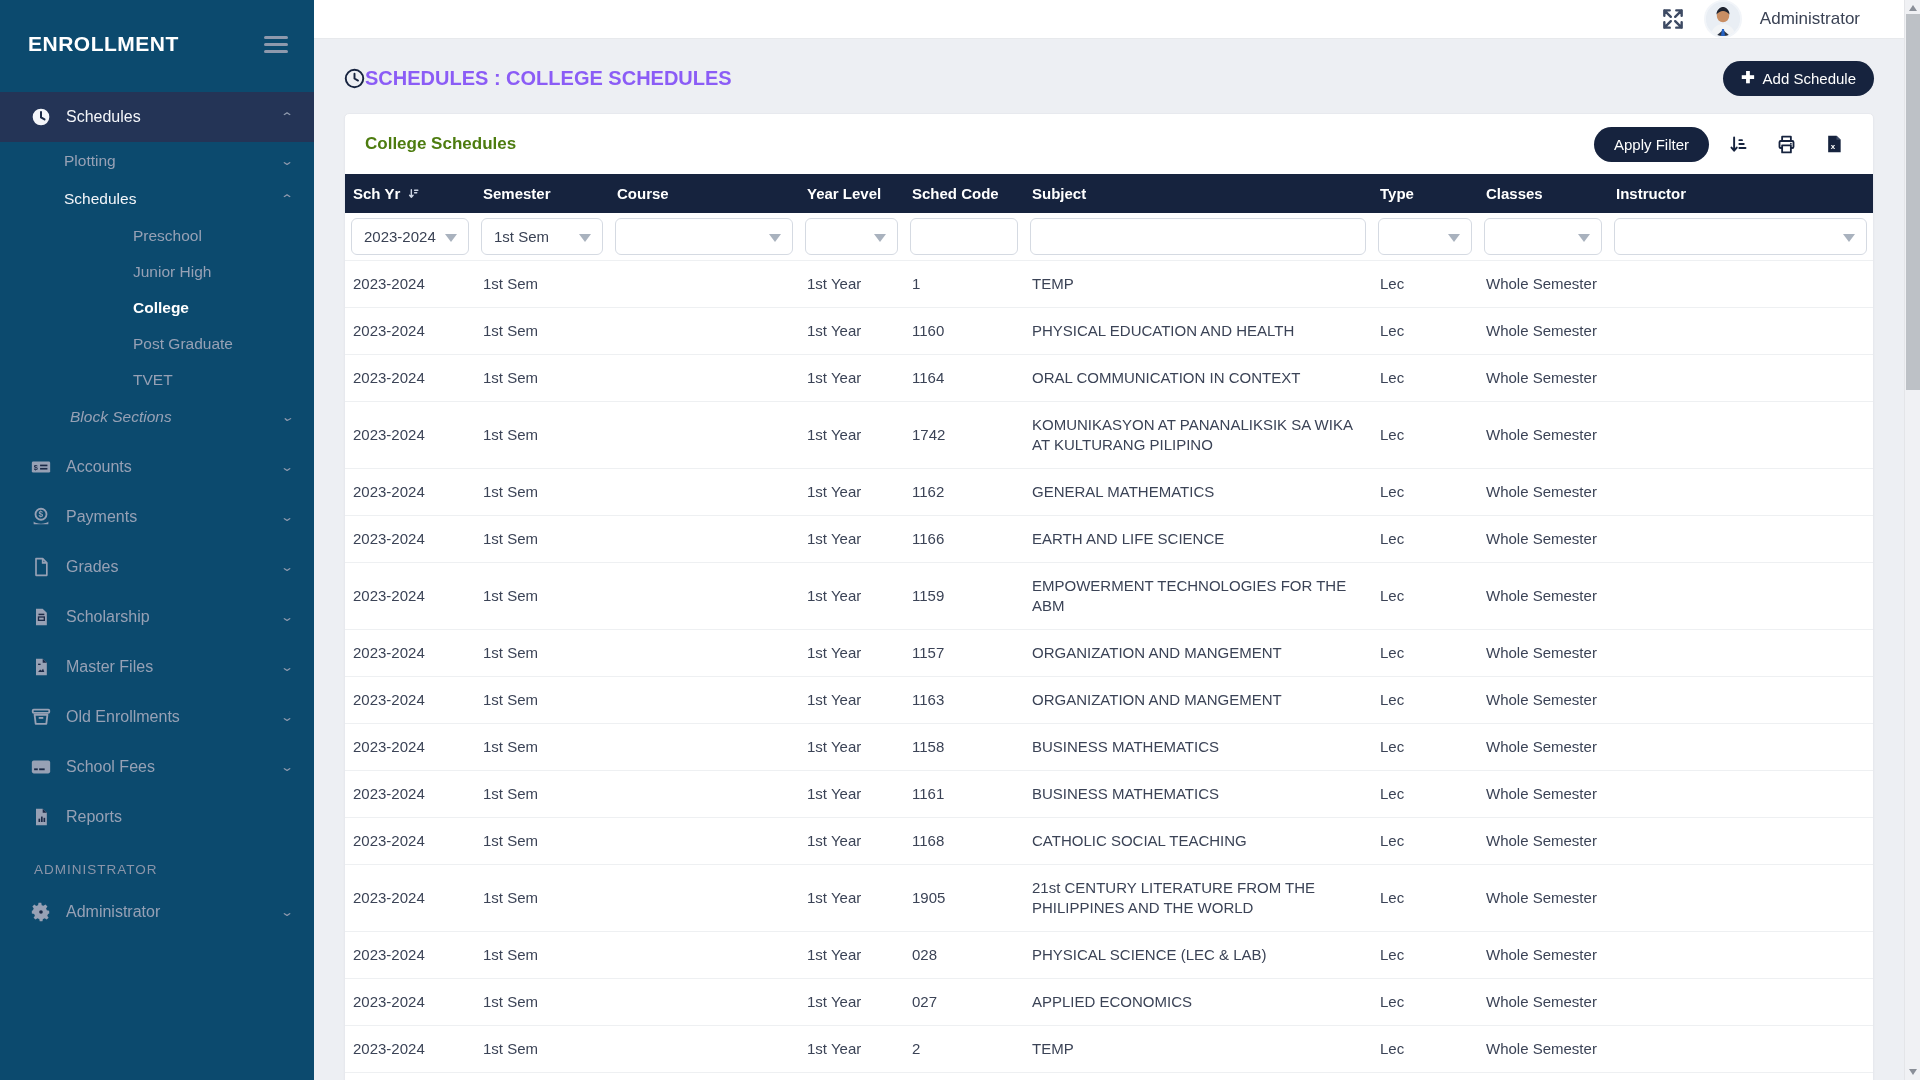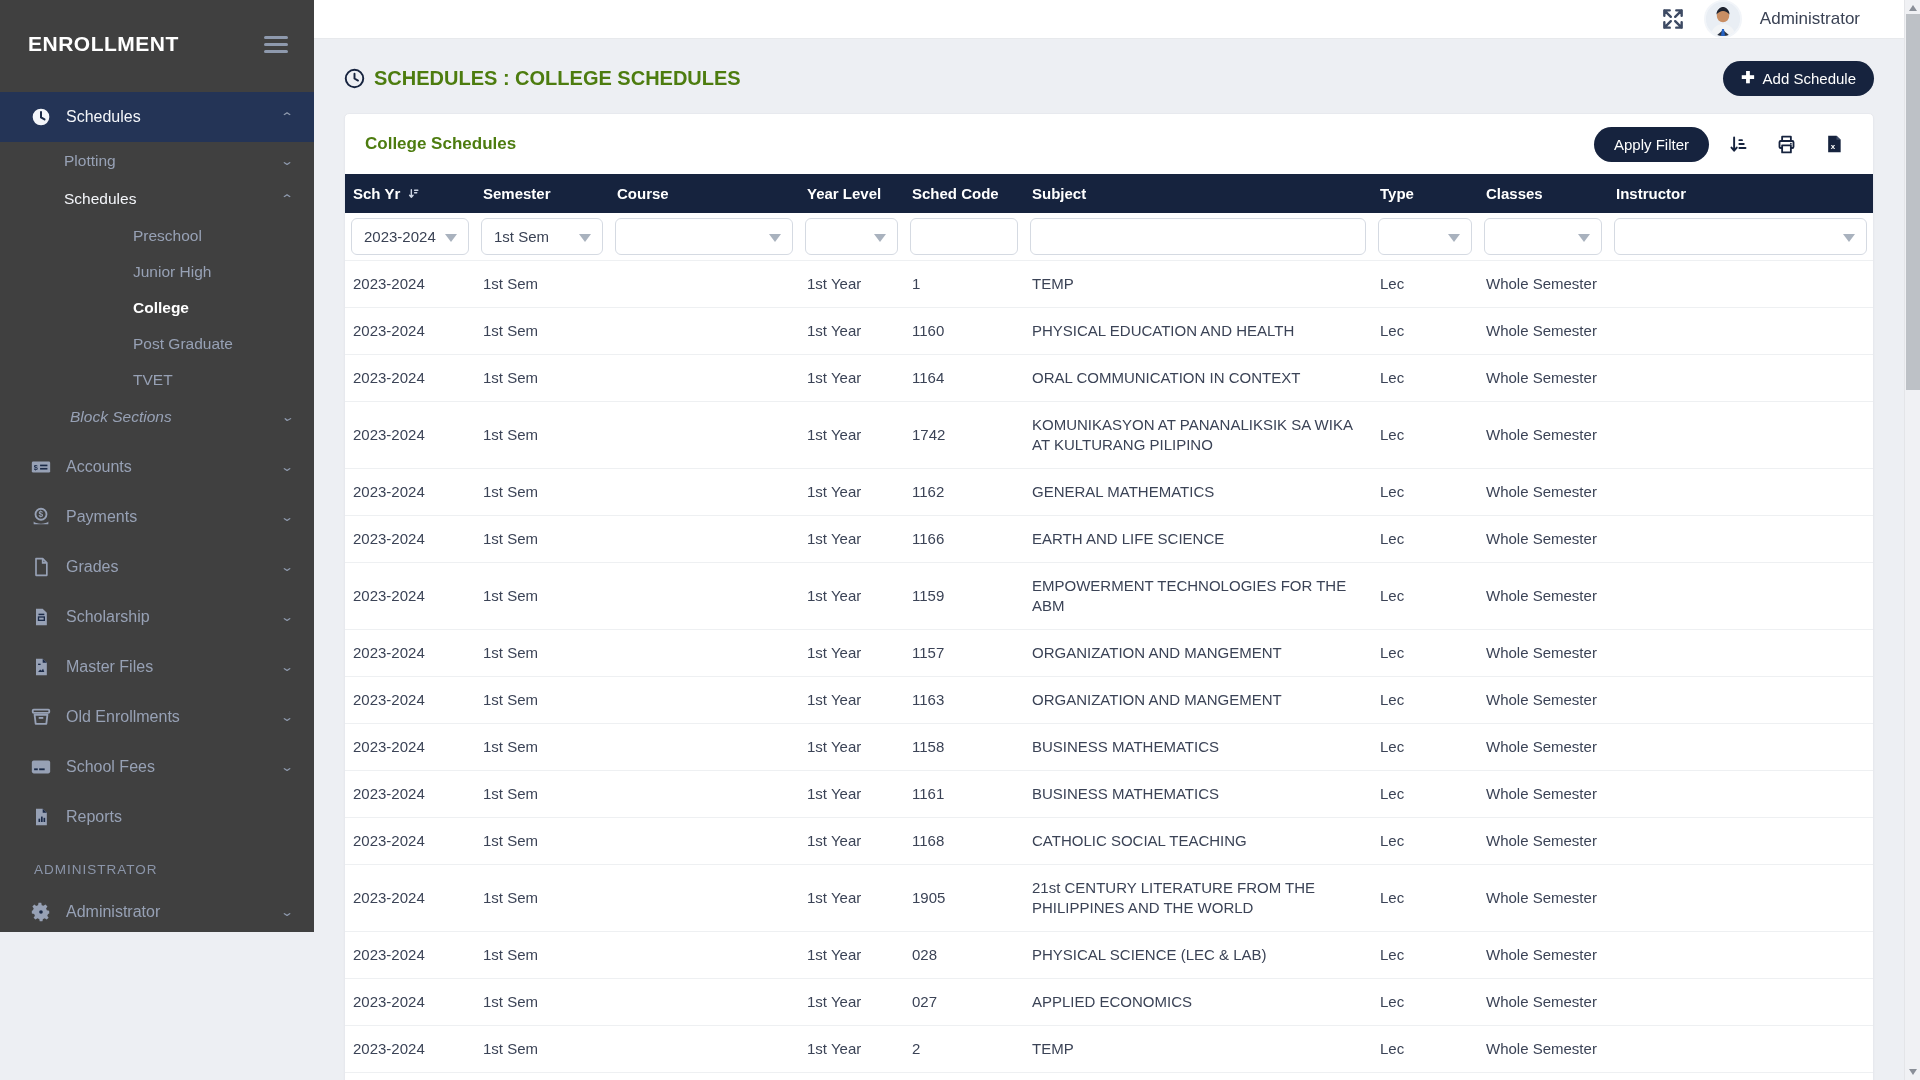--- a/index.html
+++ b/index.html
@@ -1,21 +1,21 @@
 <!DOCTYPE html>
 <html><head>
 <meta charset="utf-8">
 <style>
   * { margin:0; padding:0; box-sizing:border-box; }
   html,body { width:1920px; height:1080px; overflow:hidden; background:#edeff3;
               font-family:"Liberation Sans", sans-serif; }
   .app { display:flex; width:1920px; height:1080px; }
 
   
-  .sidebar { width:314px; min-width:314px; height:932px; background:#404040; color:#97a1b5; overflow:hidden; }
+  .sidebar { width:314px; min-width:314px; height:1080px; background:#0c4a6e; color:#97a1b5; overflow:hidden; }
   .logo-bar { height:88px; display:flex; align-items:center; justify-content:space-between; padding:0 26px 0 28px; }
   .logo { color:#fff; font-size:21px; font-weight:bold; letter-spacing:.5px; }
   .hamburger { width:24px; cursor:pointer; }
   .hamburger span { display:block; height:3px; background:#8e99ad; border-radius:2px; margin:4px 0; }
   .nav { list-style:none; padding-top:4px; }
   .nav-item { display:flex; align-items:center; gap:14px; padding:14px 22px 14px 30px; font-size:16px; cursor:pointer; }
   .nav-item.active-top { background:#243456; color:#f4f6fa; }
   .nav-item .mi { width:22px; height:22px; flex:0 0 22px; display:flex; align-items:center; justify-content:center; }
   .nav-item .lbl { flex:1; }
   .chev { font-size:12px; color:#8e99ad; transform:scaleX(1.4); }
@@ -30,21 +30,21 @@
   
   .main { flex:1; display:flex; flex-direction:column; height:1080px; margin-right:16px; }
   .topbar { height:88px; background:#fff; border-bottom:1px solid #e7e9ec; display:flex; align-items:center;
             justify-content:flex-end; gap:18px; padding-right:44px; }
   .expand-btn { color:#3d4a63; cursor:pointer; width:26px; height:26px; }
   .avatar { width:38px; height:38px; border-radius:50%; overflow:hidden; background:#e8eef5; border:2px solid #f2f5f9; cursor:pointer; }
   .user-name { color:#3a4254; font-size:17px; }
 
   .content { padding:16px 30px 0 30px; }
   .title-row { display:flex; align-items:center; justify-content:space-between; height:46px; }
-  .page-title { display:flex; align-items:center; gap:9px; color:#4d7c0f; font-size:20px; font-weight:bold; }
+  .page-title { display:flex; align-items:center; color:#8b5cf6; font-size:20px; font-weight:bold; }
   .btn-navy { background:#16233e; color:#fff; border:none; border-radius:19px; font-size:15px;
               padding:9px 18px; display:inline-flex; align-items:center; gap:8px; cursor:pointer;
               font-family:"Liberation Sans",sans-serif; }
   .plus { font-weight:bold; font-size:16px; line-height:1; }
 
   .card { background:#fff; border:1px solid #e7e9ee; border-radius:5px; margin-top:12px;
           box-shadow:0 1px 2px rgba(20,30,60,.04); overflow:hidden; }
   .card-header { display:flex; align-items:center; justify-content:space-between; padding:11px 20px 11px 20px; }
   .card-title { color:#4d7c0f; font-size:17px; font-weight:bold; }
   .card-tools { display:flex; align-items:center; gap:10px; }

